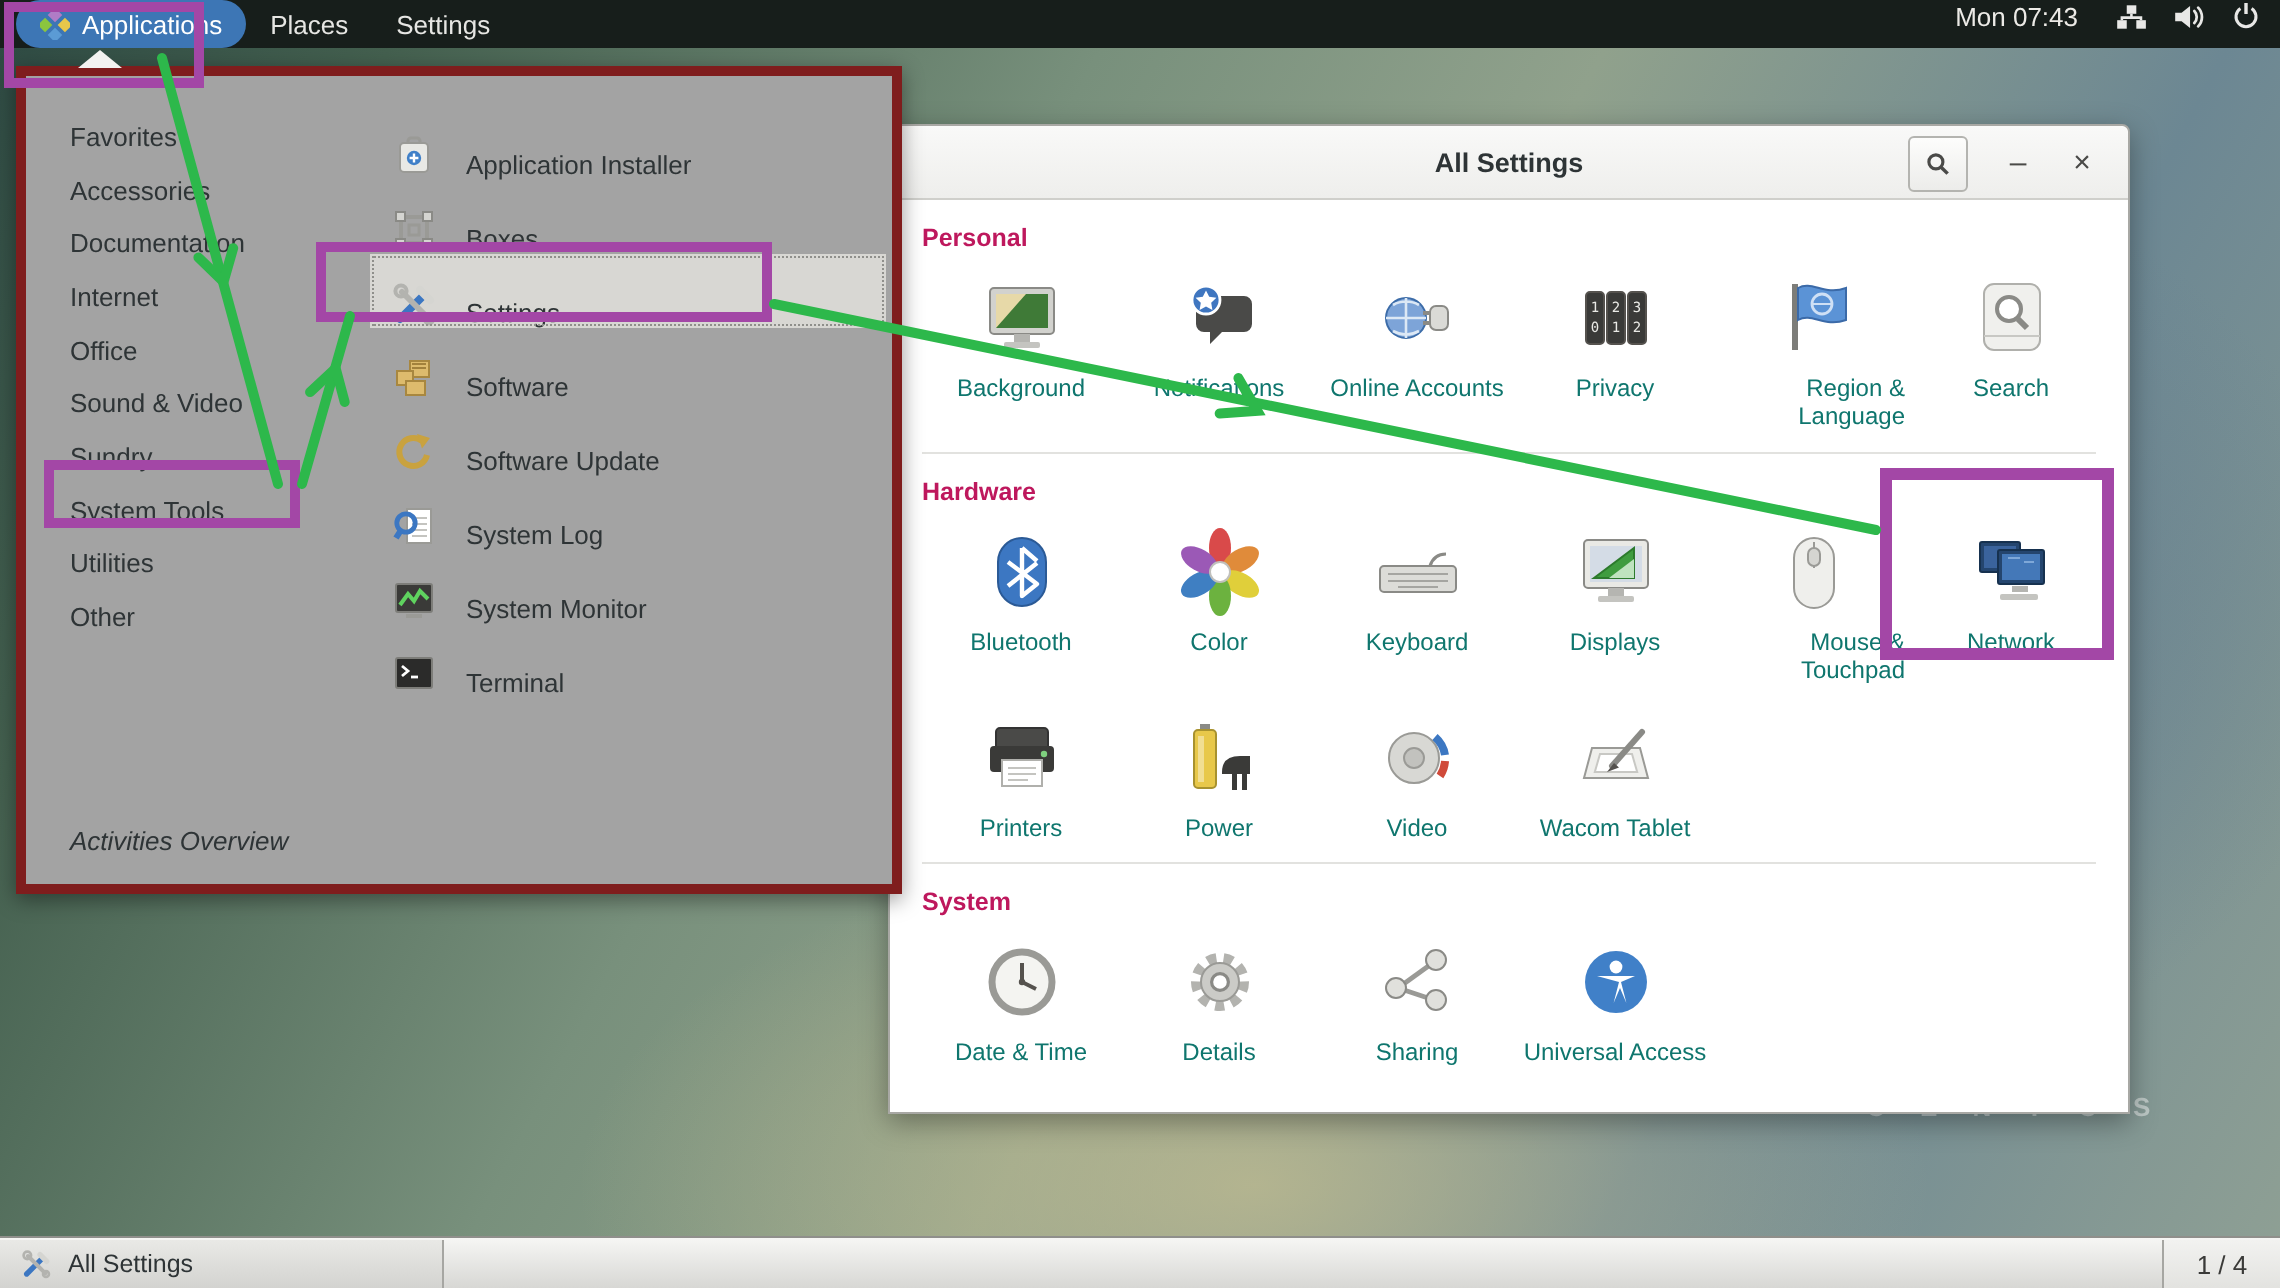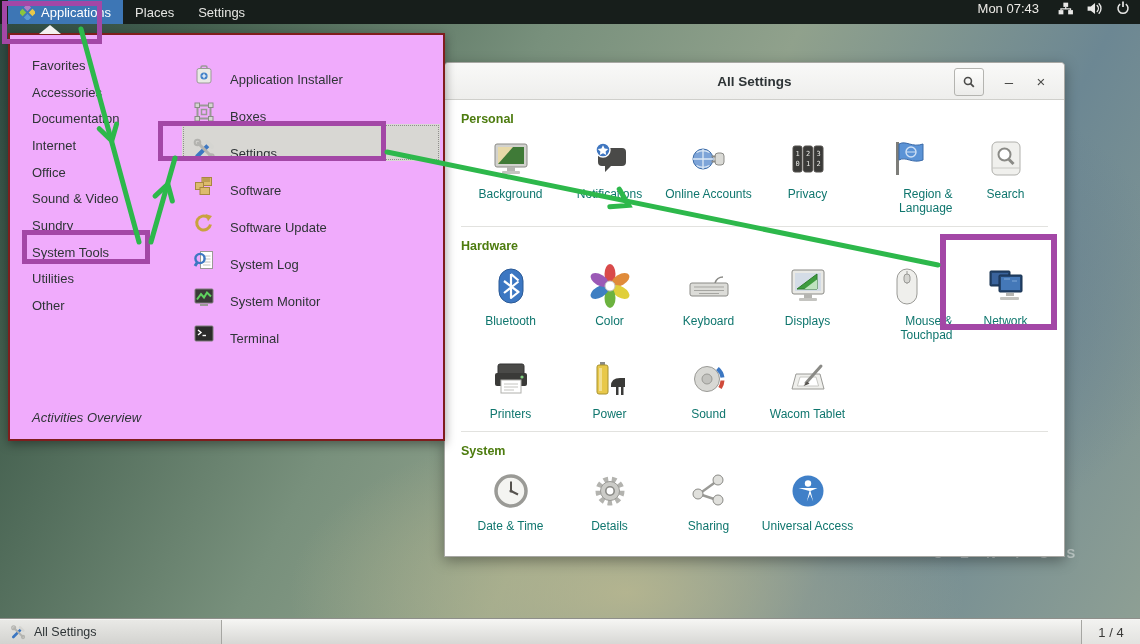--- a/index.html
+++ b/index.html
@@ -8,46 +8,46 @@
     font-family:"Liberation Sans","DejaVu Sans",sans-serif;
     background:
       radial-gradient(ellipse 420px 340px at 78% 48%, rgba(96,122,142,.85), rgba(96,122,142,0) 70%),
       radial-gradient(ellipse 520px 260px at 55% 92%, rgba(196,190,144,.75), rgba(196,190,144,0) 65%),
       linear-gradient(118deg,#2e4a43 0%,#44604f 14%,#78907c 38%,#90a18c 55%,#6c8793 76%,#8fa094 100%);
   }
   .abs{position:absolute;}
   
   .topbar{left:0;top:0;width:1140px;height:24px;background:#171e1b;z-index:30;display:flex;align-items:center;color:#e6e6e3;font-size:13px;}
   .tb-menu{height:24px;display:flex;align-items:center;padding:0 12px;cursor:pointer;gap:6px;}
-  .tb-menu.active{background:#3d76b5;color:#fff;}
+  .tb-menu.active{background:#3d76b5;color:#fff;border-radius:12px;}
   .tb-right{position:absolute;right:8px;top:0;height:16px;display:flex;align-items:center;gap:12px;}
   .clock{font-size:13px;color:#eceae6;cursor:pointer;padding:0 6px;}
   .sysicon{width:17px;height:17px;display:inline-flex;cursor:pointer;}
   
   .beak{left:39px;top:25px;width:0;height:0;border-left:11px solid transparent;border-right:11px solid transparent;border-bottom:9px solid #f3f2f0;z-index:26;}
   
-  .appmenu{left:8px;top:33px;width:433px;height:404px;background:#f0abfc;border:2px solid #7f1d1d;box-shadow:0 3px 10px rgba(0,0,0,.4);z-index:20;}
+  .appmenu{left:8px;top:33px;width:433px;height:404px;background:#a3a3a3;border:5px solid #7f1d1d;box-shadow:0 3px 10px rgba(0,0,0,.4);z-index:20;}
   .cats{position:absolute;left:0;top:17px;width:165px;}
   .cat{height:26.7px;display:flex;align-items:center;padding-left:22px;font-size:13px;color:#2e3436;cursor:pointer;}
   .apps{position:absolute;left:172px;top:15px;width:258px;}
   .app{height:37px;display:flex;align-items:flex-end;gap:14px;padding-left:10px;font-size:13px;color:#2e3436;cursor:pointer;}
   .app.selected{background:#d8d7d3;outline:1px dotted #8f8f8b;outline-offset:-2px;}
   .app .micon{width:24px;height:24px;flex:0 0 24px;}
   .menu-footer{position:absolute;left:22px;bottom:14px;font-size:13px;color:#2e3436;cursor:pointer;font-style:italic;}
   
   .window{left:444px;top:62px;width:619px;height:493px;background:#fff;border:1px solid #a8a8a4;border-radius:4px 4px 0 0;box-shadow:0 4px 14px rgba(0,0,0,.35);z-index:10;}
   .titlebar{position:relative;height:36px;background:linear-gradient(#f9f9f8,#eeeeec);border-bottom:1px solid #cfcfcb;border-radius:4px 4px 0 0;display:flex;align-items:center;justify-content:center;}
   .wtitle{font-size:13.5px;font-weight:bold;color:#2e3436;}
   .searchbtn{position:absolute;right:80px;top:5px;width:28px;height:26px;background:linear-gradient(#fdfdfc,#ececea);border:1px solid #b4b4b0;border-radius:3px;display:flex;align-items:center;justify-content:center;cursor:pointer;}
   .winctl{position:absolute;top:0;height:36px;width:26px;display:flex;align-items:center;justify-content:center;font-size:15px;color:#4a4a48;cursor:pointer;}
   .ctl-min{right:42px;}
   .ctl-close{right:10px;}
   .wcontent{padding:2px 0 0 0;}
   .section{padding:7px 16px 8px 16px;}
-  .shead{font-size:12.5px;font-weight:bold;color:#4d7c0f;margin:3px 0 9px 0;}
+  .shead{font-size:12.5px;font-weight:bold;color:#be185d;margin:3px 0 9px 0;}
   .tiles{display:grid;grid-template-columns:repeat(6,99px);row-gap:12px;}
   .tile{display:flex;flex-direction:column;align-items:center;gap:4px;cursor:pointer;}
   .tile .lbl{font-size:12px;color:#0f766e;text-align:right;line-height:1.2;max-width:92px;}
   .ticon{width:48px;height:48px;}
   .sep{border:none;border-top:1px solid #e2e2df;margin:2px 16px;}
   
   .hibox{border:5px solid #a347a6;z-index:45;pointer-events:none;background:transparent;}
   .arrows{left:0;top:0;width:1140px;height:644px;z-index:50;pointer-events:none;}
   
   .watermark{left:933px;top:546px;z-index:6;color:rgba(255,255,255,.45);font-size:13px;font-weight:bold;letter-spacing:7px;}
@@ -417,21 +417,21 @@
             </svg>
           <span class="lbl">Power</span>
         </div>
         <div class="tile">
           <svg class="ticon" viewBox="0 0 48 48">
               <circle cx="22" cy="24" r="12.5" fill="#d8d8d4" stroke="#9a9a96"></circle>
               <circle cx="22" cy="24" r="5" fill="#c2c2be" stroke="#9a9a96"></circle>
               <path d="M32.5 13.5a15 15 0 0 1 5 9" stroke="#3c77c2" stroke-width="4" fill="none"></path>
               <path d="M37.5 25.5a15 15 0 0 1-2.5 7.5" stroke="#d04a3a" stroke-width="4" fill="none"></path>
             </svg>
-          <span class="lbl">Sound</span>
+          <span class="lbl">Video</span>
         </div>
         <div class="tile">
           <svg class="ticon" viewBox="0 0 48 48">
               <path d="M12 19h24l4 15H8z" fill="#efefec" stroke="#9a9a96"></path>
               <path d="M16 22h16l2.6 9H13.4z" fill="#fff" stroke="#c8c8c4"></path>
               <line x1="22" y1="28" x2="37" y2="11" stroke="#8a8a86" stroke-width="3" stroke-linecap="round"></line>
               <path d="M19.5 31l3.5-4.5 2.5 2.2z" fill="#55524e"></path>
             </svg>
           <span class="lbl">Wacom Tablet</span>
         </div>

